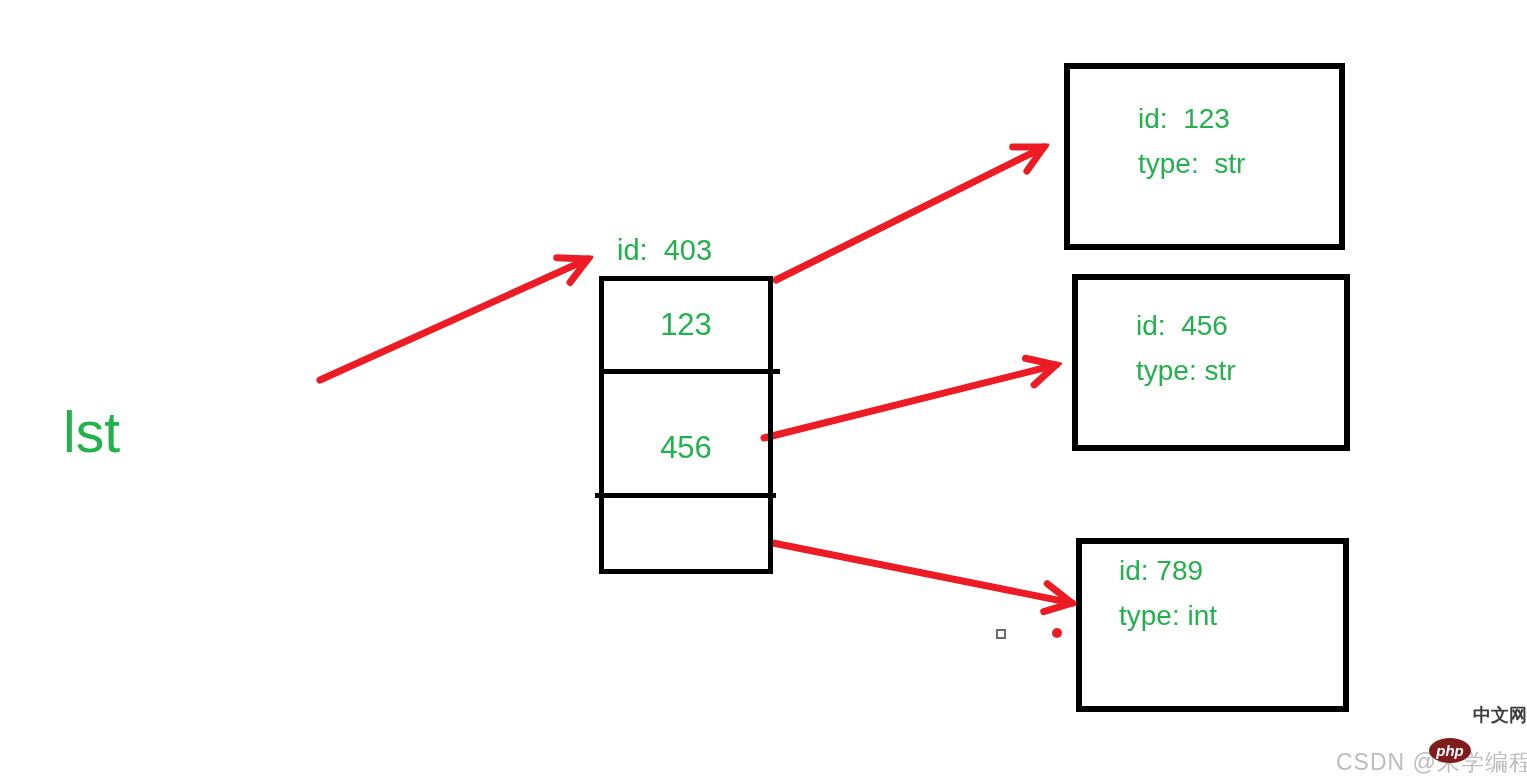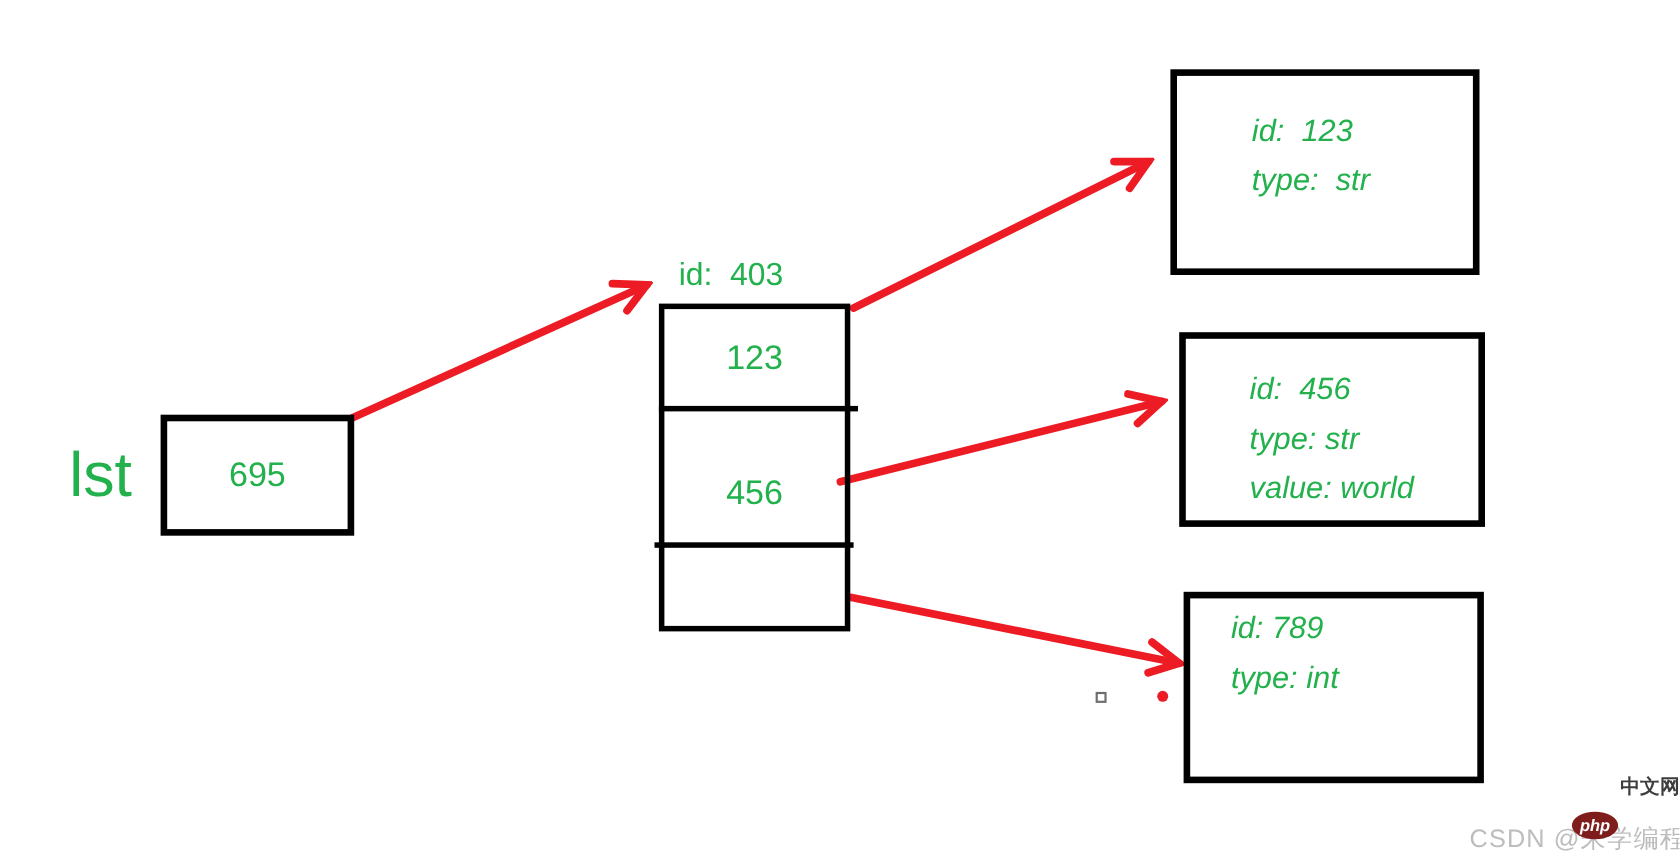--- a/index.html
+++ b/index.html
@@ -46,25 +46,25 @@
   }
   .cell-1 { top: 281px; height: 88px; }
   .cell-2 { top: 374px; height: 148px; }
   .cell-3 { top: 498px; height: 74px; }
 
   
   .obj-box {
     position: absolute;
     border: 6px solid #000;
     box-sizing: border-box;
-    display: flex; flex-direction: column; font-style: italic;
+    display: flex; flex-direction: column;
   }
   .obj-box .line { font-size: 28px; line-height: 45px; color: #22b14c; }
   .obj-1 { left: 1064px; top: 63px;  width: 281px; height: 187px; padding: 27px 0 0 68px; }
-  .obj-2 { left: 1072px; top: 302px; width: 278px; height: 177px; padding: 23px 12px 0 58px; }
+  .obj-2 { left: 1072px; top: 274px; width: 278px; height: 177px; padding: 23px 12px 0 58px; }
   .obj-3 { left: 1076px; top: 538px; width: 273px; height: 174px; padding: 4px 0 0 37px; }
 
   
   .stray-square {
     position: absolute; left: 996px; top: 629px;
     width: 6px; height: 6px; border: 2px solid #6e6e6e; background: #fff;
   }
 
   
   #arrows { position: absolute; left: 0; top: 0; pointer-events: none; }
@@ -108,39 +108,35 @@
     <g>
       <line x1="764" y1="438" x2="1056" y2="365" stroke="#ed1c24" stroke-width="7" stroke-linecap="round" marker-end="url(#ah)"></line>
     </g>
     <g>
       <line x1="773" y1="543" x2="1072" y2="603" stroke="#ed1c24" stroke-width="7" stroke-linecap="round" marker-end="url(#ah)"></line>
     </g>
     <circle cx="1057" cy="633" r="5" fill="#ed1c24"></circle>
   </svg>
 
   <div class="lst-label t">lst</div>
-  <div class="lst-box">
-    <span class="val t">695</span>
-  </div>
 
   <div class="list-id-label t">id:  403</div>
   <div class="list-box"></div>
   <div class="divider divider-1"></div>
   <div class="divider divider-2"></div>
   <div class="cell cell-1 t">123</div>
   <div class="cell cell-2 t">456</div>
 
   <div class="obj-box obj-1">
     <span class="line t">id:  123</span>
     <span class="line t">type:  str</span>
   </div>
   <div class="obj-box obj-2">
     <span class="line t">id:  456</span>
     <span class="line t">type: str</span>
-    <span class="line t">value: world</span>
   </div>
   <div class="obj-box obj-3">
     <span class="line t">id: 789</span>
     <span class="line t">type: int</span>
   </div>
 
   <div class="stray-square"></div>
 
   <div class="watermark-text t">CSDN @来学编程吧</div>
   <div class="php-logo">

